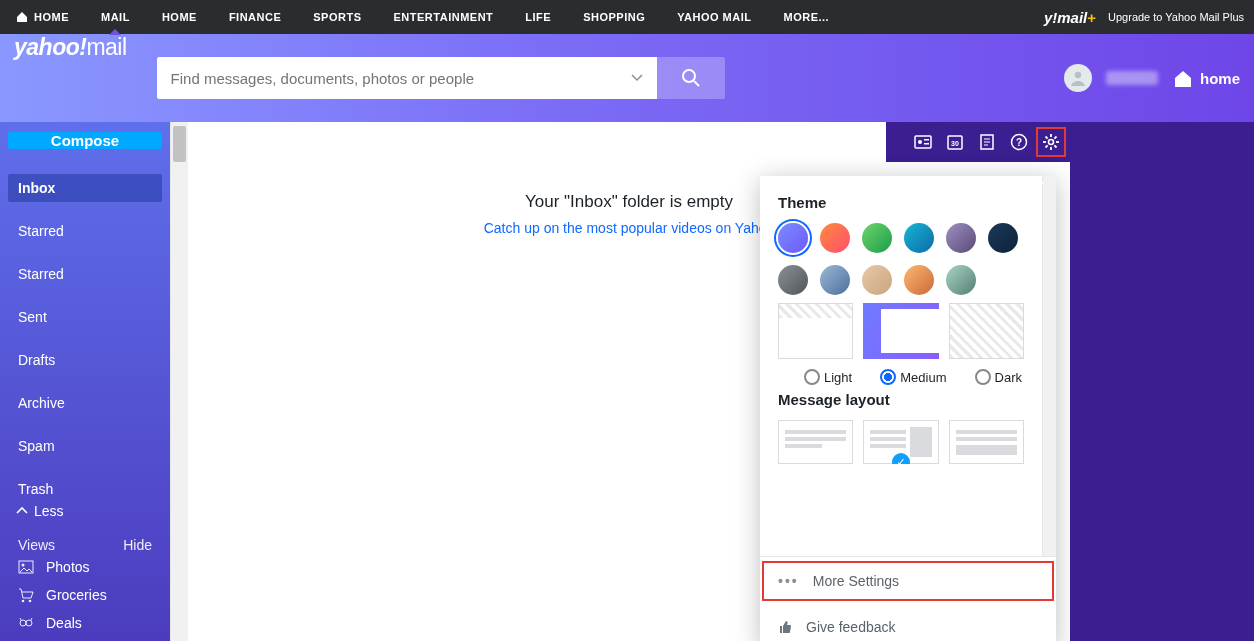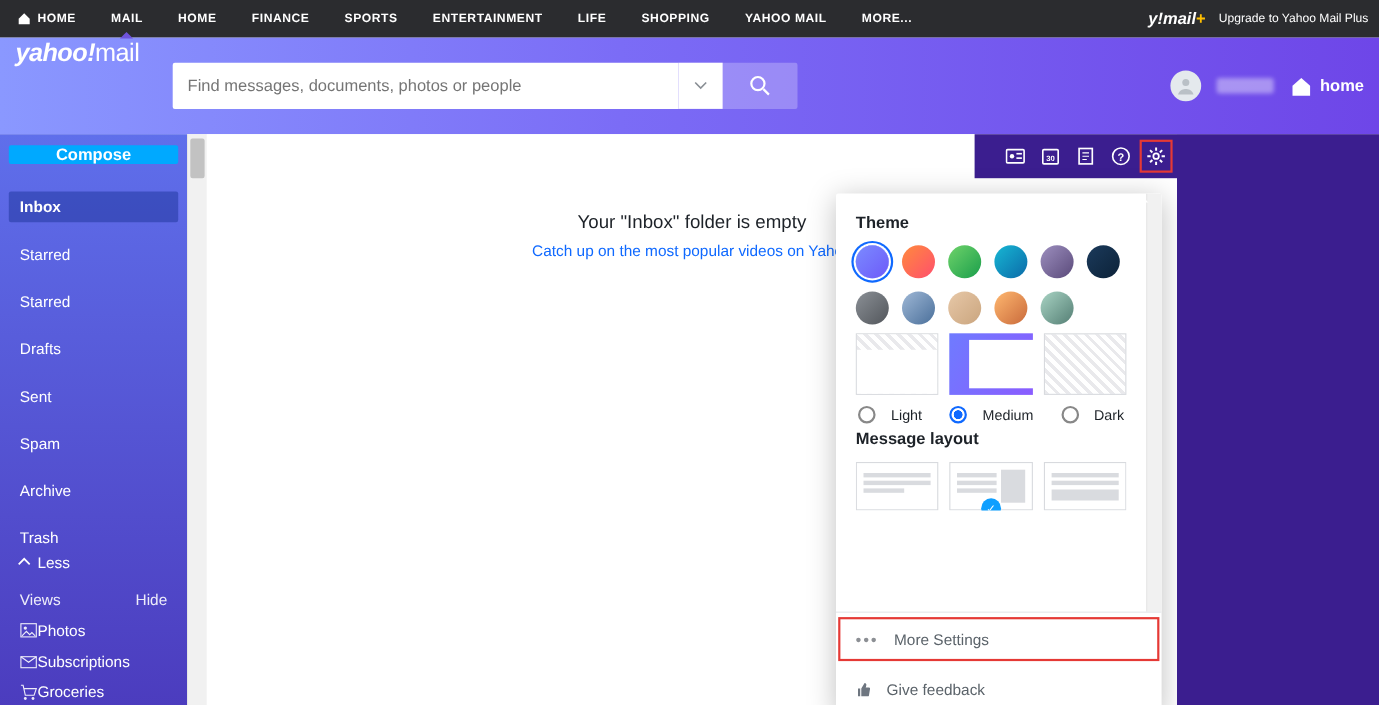--- a/index.html
+++ b/index.html
@@ -31,21 +31,21 @@
 
 .body { display:flex; height:calc(641px - 34px - 76px); }
 
 
 .rail { width:170px; background: linear-gradient(#5f6feb,#4b3bbd); color:#fff; padding:10px 8px 0 8px; display:flex; flex-direction:column; overflow:hidden;}
 .compose { background:#00a9ff; color:#fff; border:none; height:36px; font-size:15px; font-weight:600; border-radius:2px; cursor:pointer; margin-bottom:10px;}
 .folder { height:28px; display:flex; align-items:center; padding:0 10px; font-size:14px; cursor:pointer; border-radius:2px;margin-top:15px;}
 .folder.selected { background:rgba(0,30,120,.35); font-weight:700;}
 .less { display:flex; align-items:center; gap:6px; padding:0 8px; height:28px; font-size:14px; cursor:pointer;}
 .views-head { display:flex; justify-content:space-between; padding:18px 10px 6px; font-size:14px; opacity:.9;}
-.view-item { display:flex; align-items:center; height:28px; padding:0 10px; font-size:14px; cursor:pointer;}
+.view-item { display:flex; gap:12px; height:28px; padding:0 10px; font-size:14px; cursor:pointer;}
 .vicon { width:16px; height:16px; display:flex; align-items:center; justify-content:center; opacity:.9;}
 
 
 .gutter { width:18px; background:#f1f1f1; border-left:1px solid #e5e5e5; position:relative;}
 .gutter .thumb { position:absolute; top:4px; left:2px; right:2px; height:36px; background:#c2c2c2; border-radius:2px;}
 
 
 .main { flex:1; background:#fff; position:relative; display:flex; flex-direction:column; align-items:center; padding-top:70px;}
 .empty-title { font-size:17px; color:#1d2228; margin-bottom:8px;}
 .empty-link { color:#0f69ff; font-size:14px; cursor:pointer;}
@@ -66,21 +66,21 @@
 .swatches { display:flex; gap:12px; flex-wrap:wrap; margin-bottom:8px;}
 .sw { width:30px; height:30px; border-radius:50%; cursor:pointer;}
 .sw.sel { box-shadow:0 0 0 2px #fff, 0 0 0 4px #0f69ff;}
 .mode-row { display:flex; gap:10px; margin:8px 0 10px;}
 .mode { width:80px; height:56px; border:1px solid #d8dade; cursor:pointer; background:#fff; position:relative;}
 .mode.hatch { background:repeating-linear-gradient(45deg,#e9e9ec,#e9e9ec 3px,#fff 3px,#fff 7px);}
 .mode.medium { border:none; padding:6px; background:linear-gradient(120deg,#6f7bff,#8a5cff);}
 .mode.medium .inner{ background:#fff; width:100%; height:100%; margin-left:18%;}
 .mode.light .bar{ position:absolute; top:0;left:0;right:0;height:14px;background:repeating-linear-gradient(45deg,#e9e9ec,#e9e9ec 3px,#fff 3px,#fff 7px);}
 .radio-row { display:flex; justify-content:space-between; padding:0 2px 6px;}
-.radio { display:flex; align-items:center; gap:14px; font-size:13px; cursor:pointer;}
+.radio { display:flex; align-items:center; gap:4px; font-size:13px; cursor:pointer;margin-left:24px;}
 .rdot { width:16px; height:16px; border-radius:50%; border:2px solid #888;}
 .rdot.on { border-color:#0f69ff; background:radial-gradient(#0f69ff 45%, #fff 50%);}
 .layout-row { display:flex; gap:10px; margin-top:10px; height:44px; overflow:hidden;}
 .lay { flex:1; border:1px solid #d8dade; padding:6px; position:relative; cursor:pointer;}
 .lay .ln { height:4px; background:#d9dbdf; margin:3px 0;}
 .lay .check { position:absolute; bottom:-8px; left:50%; transform:translateX(-50%); width:18px;height:18px;border-radius:50%;background:#0f9fff; display:none; align-items:center;justify-content:center;color:#fff;font-size:11px;}
 .lay.sel .check{display:flex;}
 .panel-scroll { width:14px; background:#f1f1f1; border-left:1px solid #e7e7e7;}
 .panel-main { display:flex; flex:1; min-height:0;}
 .panel-footer { border-top:1px solid #e4e6ea;}
@@ -170,24 +170,24 @@
 </div>
 
 <div class="body">
 
   <div class="rail">
     <button class="compose">Compose</button>
     <div id="folders">
         <div class="folder selected">Inbox</div>
         <div class="folder">Starred</div>
         <div class="folder">Starred</div>
+        <div class="folder">Sent</div>
         <div class="folder">Drafts</div>
-        <div class="folder">Sent</div>
+        <div class="folder">Archive</div>
         <div class="folder">Spam</div>
-        <div class="folder">Archive</div>
         <div class="folder">Trash</div>
       </div>
     <div class="less">
       <svg width="12" height="12" viewBox="0 0 12 12">
           <path d="M1 8l5-5 5 5" stroke="#fff" stroke-width="1.6" fill="none"></path>
         </svg>
       <span>Less</span>
     </div>
     <div class="views-head">
       <span>Views</span>
@@ -196,29 +196,20 @@
     <div id="views">
         <div class="view-item">
           <span class="vicon">
             <svg width="16" height="16" viewBox="0 0 16 16">
               <rect x="1" y="2" width="14" height="12" stroke="#fff" fill="none"></rect>
               <circle cx="5" cy="6" r="1.5" fill="#fff"></circle>
               <path d="M2 13l4-4 3 3 2-2 3 3" stroke="#fff" fill="none"></path>
             </svg>
           </span>
           <span>Photos</span>
-        </div>
-        <div class="view-item">
-          <span class="vicon">
-            <svg width="16" height="16" viewBox="0 0 16 16">
-              <rect x="1" y="4" width="14" height="10" stroke="#fff" fill="none"></rect>
-              <path d="M1 4l7 5 7-5" stroke="#fff" fill="none"></path>
-            </svg>
-          </span>
-          <span>Subscriptions</span>
         </div>
         <div class="view-item">
           <span class="vicon">
             <svg width="16" height="16" viewBox="0 0 16 16">
               <circle cx="5" cy="14" r="1.3" fill="#fff"></circle>
               <circle cx="12" cy="14" r="1.3" fill="#fff"></circle>
               <path d="M1 2h2l2 9h8l2-6H4" stroke="#fff" fill="none"></path>
             </svg>
           </span>
           <span>Groceries</span>

